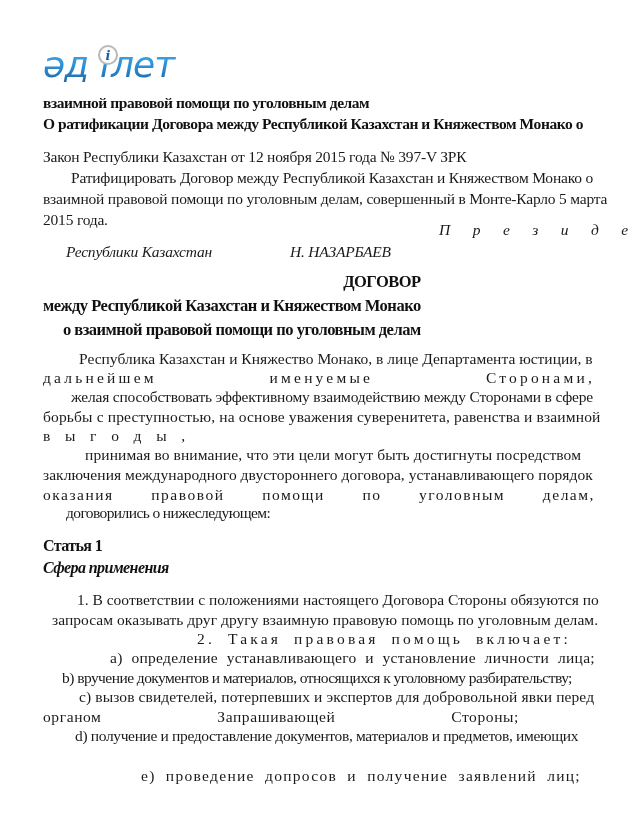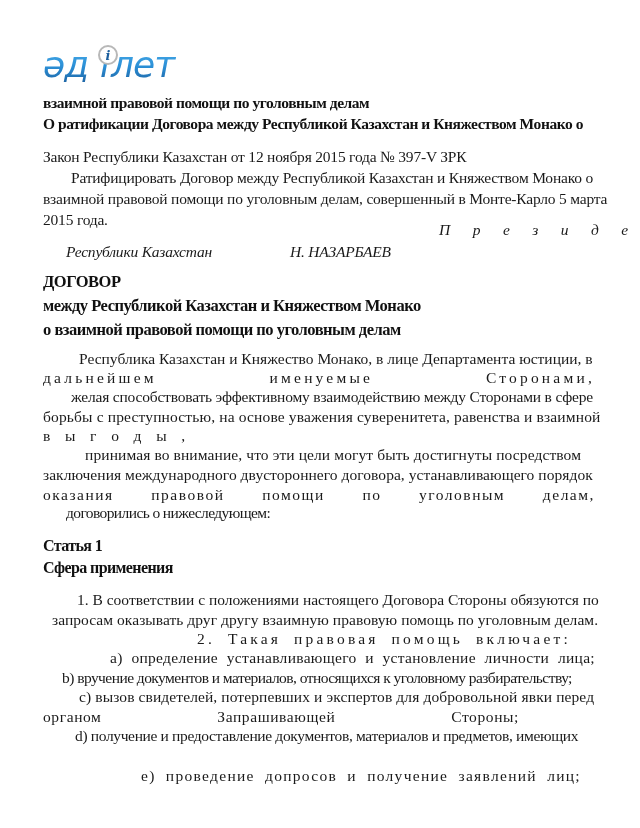--- a/index.html
+++ b/index.html
@@ -51,20 +51,21 @@
     letter-spacing: 3.2px;
   }
   .italic {
     font-style: italic;
   }
   .treaty-title {
     font-weight: bold;
     font-size: 16.5px;
     letter-spacing: -0.5px;
     line-height: 24px;
+    text-align: right;
   }
   .article-title {
     font-weight: bold;
     font-size: 16px;
     letter-spacing: -0.6px;
     line-height: 23px;
   }
 </style>
 </head>
 <body>
@@ -132,21 +133,21 @@
     <span>оказания</span>
     <span>правовой</span>
     <span>помощи</span>
     <span>по</span>
     <span>уголовным</span>
     <span>делам,</span>
   </div>
   <div class="abs body-text" style="left:66px; top:502px; letter-spacing:-0.6px;">договорились о нижеследующем:</div>
 
   <div class="abs article-title" style="left:43px; top:534px;">Статья 1</div>
-  <div class="abs article-title" style="left:43px; top:556px;">Сфера применения</div>
+  <div class="abs article-title" style="left:43px; top:556px;font-style:italic;">Сфера применения</div>
 
   <div class="abs body-text" style="left:77px; top:589px; letter-spacing:0px;">1. В соответствии с положениями настоящего Договора Стороны обязуются по</div>
   <div class="abs body-text" style="left:52px; top:609px; letter-spacing:0.05px;">запросам оказывать друг другу взаимную правовую помощь по уголовным делам.</div>
 
   <div class="abs body-text justify-line spaced" style="left:197px; top:628px; width:374px;">
     <span>2.</span>
     <span>Такая</span>
     <span>правовая</span>
     <span>помощь</span>
     <span>включает:</span>

